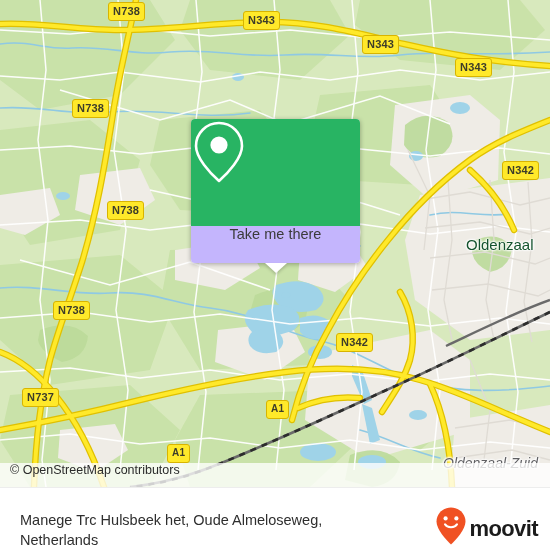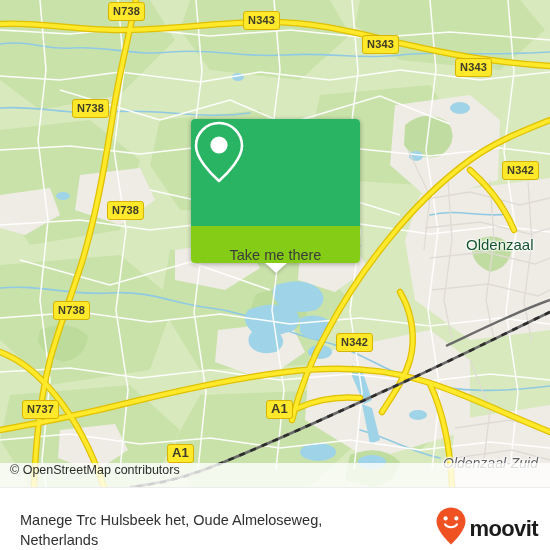--- a/index.html
+++ b/index.html
@@ -48,21 +48,21 @@
     color: #3d3d2a;
     font-family: "Liberation Sans", sans-serif;
     font-weight: bold;
     font-size: 11px;
     line-height: 14px;
     padding: 1px 4px 2px 4px;
     letter-spacing: 0.2px;
     white-space: nowrap;
     text-align: center;
   }
-  .shield.sm { font-size: 13px; }
+  .shield.sm { font-size: 10px; }
 
   .placelabel {
     position: absolute;
     color: #14532d;
     font-family: "Liberation Sans", sans-serif;
     font-size: 15px;
     white-space: nowrap;
     text-shadow: 0 0 3px #fff, 0 0 3px #fff, 0 0 2px #fff, 1px 0 2px #fff, -1px 0 2px #fff;
   }
   .placelabel.small {
@@ -85,25 +85,25 @@
   .popup-body {
     background: #28b463;
     height: 107px;
     border-radius: 4px 4px 0 0;
     display: flex;
     align-items: center;
     justify-content: center;
   }
   .popup-footer {
     position: relative;
-    background: #84cc16;
+    background: #c4b5fd;
     height: 37px;
     border-radius: 0 0 4px 4px;
     display: flex;
-    align-items: flex-end;
+    align-items: flex-start;
     justify-content: center;
   }
   .popup-footer span {
     font-family: "Liberation Sans", sans-serif;
     font-size: 14.5px;
     color: #3b3b3b;
   }
   .popup-tail {
     position: absolute;
     left: 50%;
@@ -333,21 +333,21 @@
     <div class="shield" style="left:108px; top:2px;">N738</div>
     <div class="shield" style="left:243px; top:11px;">N343</div>
     <div class="shield" style="left:362px; top:35px;">N343</div>
     <div class="shield" style="left:455px; top:58px;">N343</div>
     <div class="shield" style="left:72px; top:99px;">N738</div>
     <div class="shield" style="left:502px; top:161px;">N342</div>
     <div class="shield" style="left:107px; top:201px;">N738</div>
     <div class="shield" style="left:53px; top:301px;">N738</div>
     <div class="shield" style="left:336px; top:333px;">N342</div>
     <div class="shield sm" style="left:266px; top:400px;">A1</div>
-    <div class="shield" style="left:22px; top:400px;">N737</div>
+    <div class="shield" style="left:22px; top:388px;">N737</div>
     <div class="shield sm" style="left:167px; top:444px;">A1</div>
 
     <div class="placelabel" style="left:466px; top:236px;">Oldenzaal</div>
     <div class="placelabel small" style="left:443px; top:455px;">Oldenzaal-Zuid</div>
 
     <div class="popup">
       <div class="popup-body">
         <span>
           <svg width="56" height="66" viewBox="0 0 56 66" xmlns="http://www.w3.org/2000/svg">
             <path d="M28 4 C15.3 4 5 14.3 5 27 C5 39 19 54 28 62 C37 54 51 39 51 27 C51 14.3 40.7 4 28 4 Z" fill="none" stroke="#ffffff" stroke-width="2.6" stroke-linejoin="round"></path>

